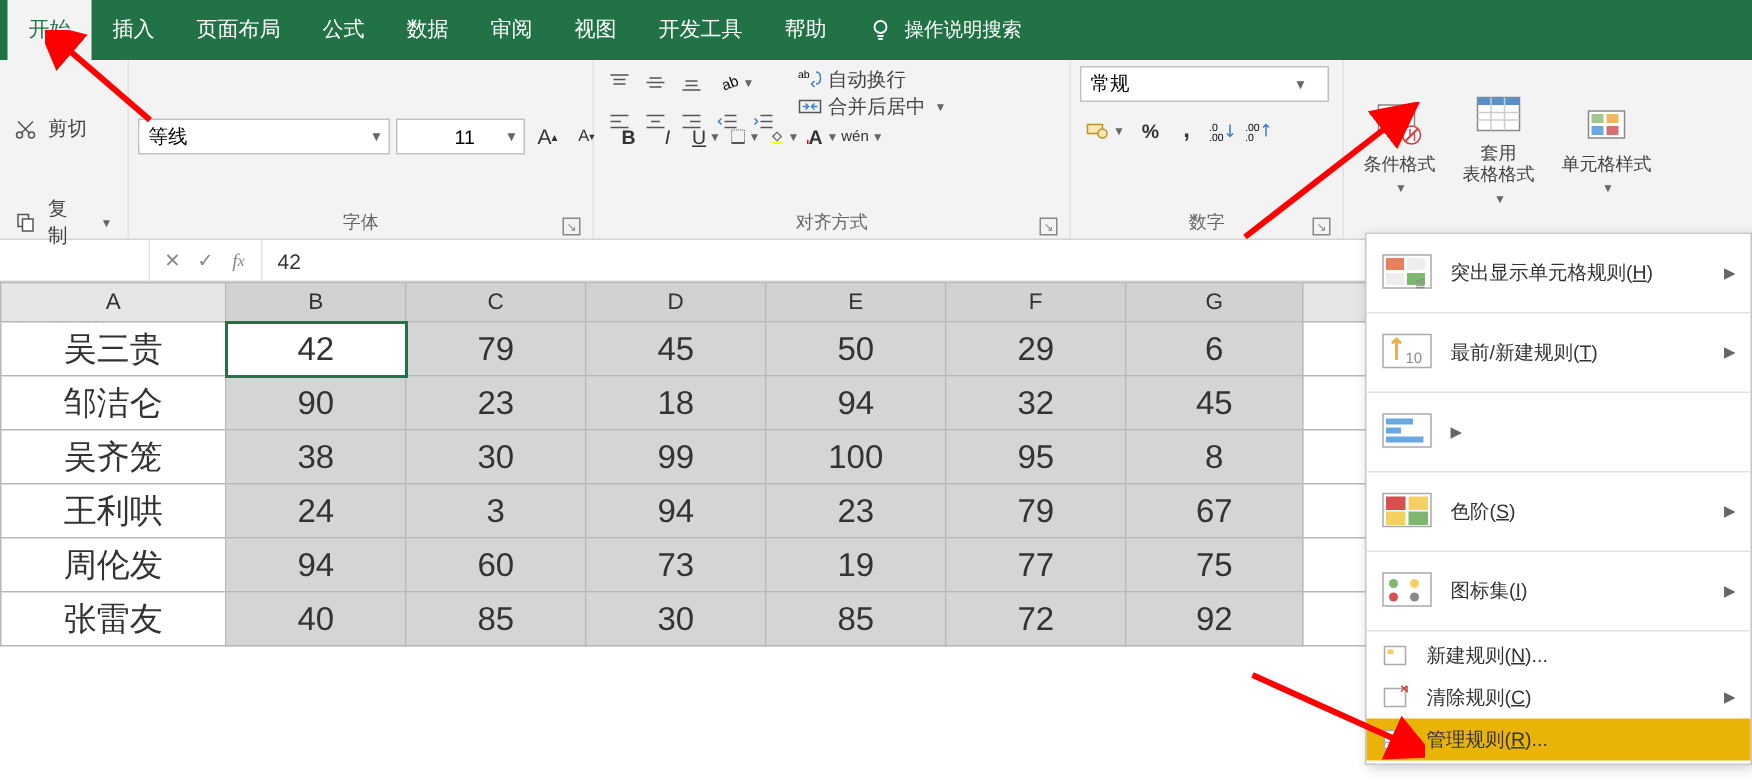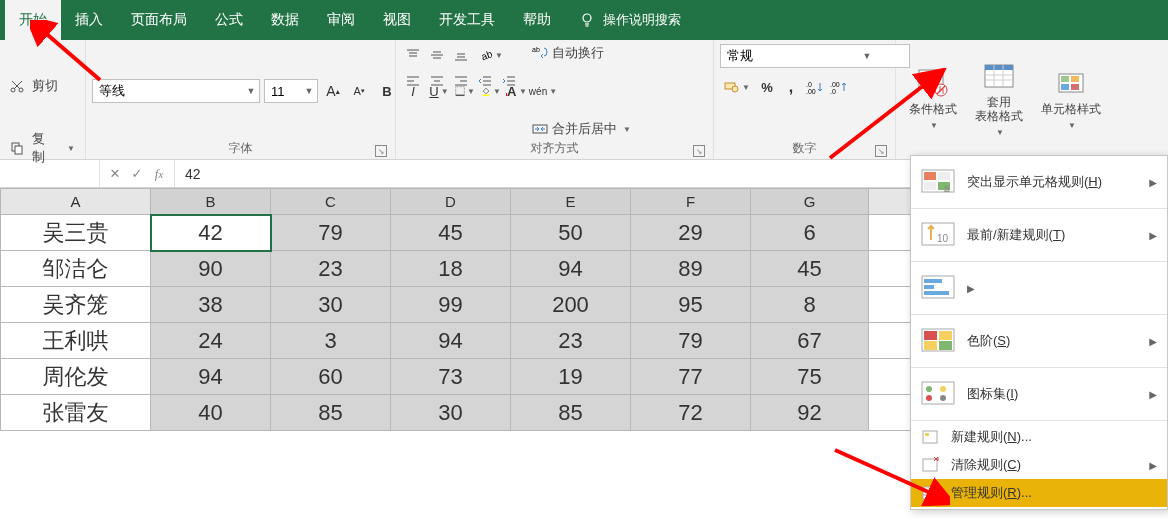--- a/index.html
+++ b/index.html
@@ -22,28 +22,28 @@
     .clipboard-col { display: flex; flex-direction: column; gap: 4px; padding: 2px 4px; }
     .clip-btn { display: flex; align-items: center; gap: 8px; font-size: 13px; cursor: pointer; color: #444; margin-top: 31px; }
     .clip-icon { width: 14px; height: 14px; display: inline-flex; align-items: center; justify-content: center; }
 
     .font-col { display: flex; flex-direction: row; gap: 6px; }
     .font-row { display: flex; align-items: center; gap: 4px; }
     .combo { display: flex; align-items: center; background: #fff; border: 1px solid #c0c0c0; height: 24px; }
     .combo-input { border: none; outline: none; padding: 0 6px; font-size: 13px; }
     .combo-arrow { width: 16px; text-align: center; color: #666; cursor: pointer; font-size: 9px; }
     .font-name { width: 150px; }
-    .font-size { width: 36px; }
+    .font-size { width: 36px; margin-left: 32px; }
     .rb-btn { width: 22px; height: 22px; display: inline-flex; align-items: center; justify-content: center; cursor: pointer; border: 1px solid transparent; }
     .rb-btn svg { display: block; }
     .dd-arrow { font-size: 8px; color: #666; margin-left: 2px; }
 
     .align-grid { display: flex; flex-direction: column; gap: 4px; }
     .align-row { display: flex; gap: 2px; }
-    .wrap-merge { display: flex; flex-direction: column; justify-content: space-between; padding-left: 8px; }
+    .wrap-merge { display: flex; flex-direction: column; justify-content: flex-start; padding-left: 8px; }
     .wrap-item { display: flex; align-items: center; gap: 4px; cursor: pointer; font-size: 13px; color: #444; }
 
     .number-col { display: flex; flex-direction: column; gap: 8px; }
     .number-row { display: flex; gap: 2px; align-items: center; }
 
     .styles-col { display: flex; gap: 4px; }
     .big-btn { display: flex; flex-direction: column; align-items: center; justify-content: center; padding: 4px 6px; cursor: pointer; border: 1px solid transparent; min-width: 58px; }
     .big-btn-icon { width: 32px; height: 32px; margin-bottom: 2px; }
     .big-btn-label { font-size: 12px; color: #444; text-align: center; line-height: 1.2; }
 
@@ -302,21 +302,21 @@
       </div>
     </div>
     <div class="ribbon-group-label"><span>对齐方式</span>
       <span class="launcher">↘</span>
     </div>
   </div>
 
   <div class="ribbon-group" style="width:182px">
     <div class="ribbon-group-content">
       <div class="number-col" style="width:100%">
-        <div class="combo" style="width:190px">
+        <div class="combo" style="width:166px">
           <input class="combo-input" style="width: 138px;" value="常规">
           <span class="combo-arrow">▼</span>
         </div>
         <div class="number-row">
           <span class="rb-btn" style="width:34px">
               <svg width="16" height="14">
                 <rect x="1" y="3" width="10" height="6" fill="#fde6b0" stroke="#c09030"></rect>
                 <circle cx="11" cy="9" r="3" fill="#fde6b0" stroke="#c09030"></circle>
               </svg>
               <span class="dd-arrow">▼</span>
@@ -441,32 +441,32 @@
           <td class="last-col" style="background: rgb(255, 255, 255);">
             <span class="inner"></span>
           </td>
         </tr>
         <tr class="sel-range">
           <td style="background: rgb(255, 255, 255);">邹洁仑</td>
           <td>90</td>
           <td>23</td>
           <td>18</td>
           <td>94</td>
-          <td>89</td>
+          <td>32</td>
           <td>45</td>
           <td class="last-col" style="background: rgb(255, 255, 255);">
             <span class="inner"></span>
           </td>
         </tr>
         <tr class="sel-range">
           <td style="background: rgb(255, 255, 255);">吴齐笼</td>
           <td>38</td>
           <td>30</td>
           <td>99</td>
-          <td>200</td>
+          <td>100</td>
           <td>95</td>
           <td>8</td>
           <td class="last-col" style="background: rgb(255, 255, 255);">
             <span class="inner"></span>
           </td>
         </tr>
         <tr class="sel-range">
           <td style="background: rgb(255, 255, 255);">王利哄</td>
           <td>24</td>
           <td>3</td>

